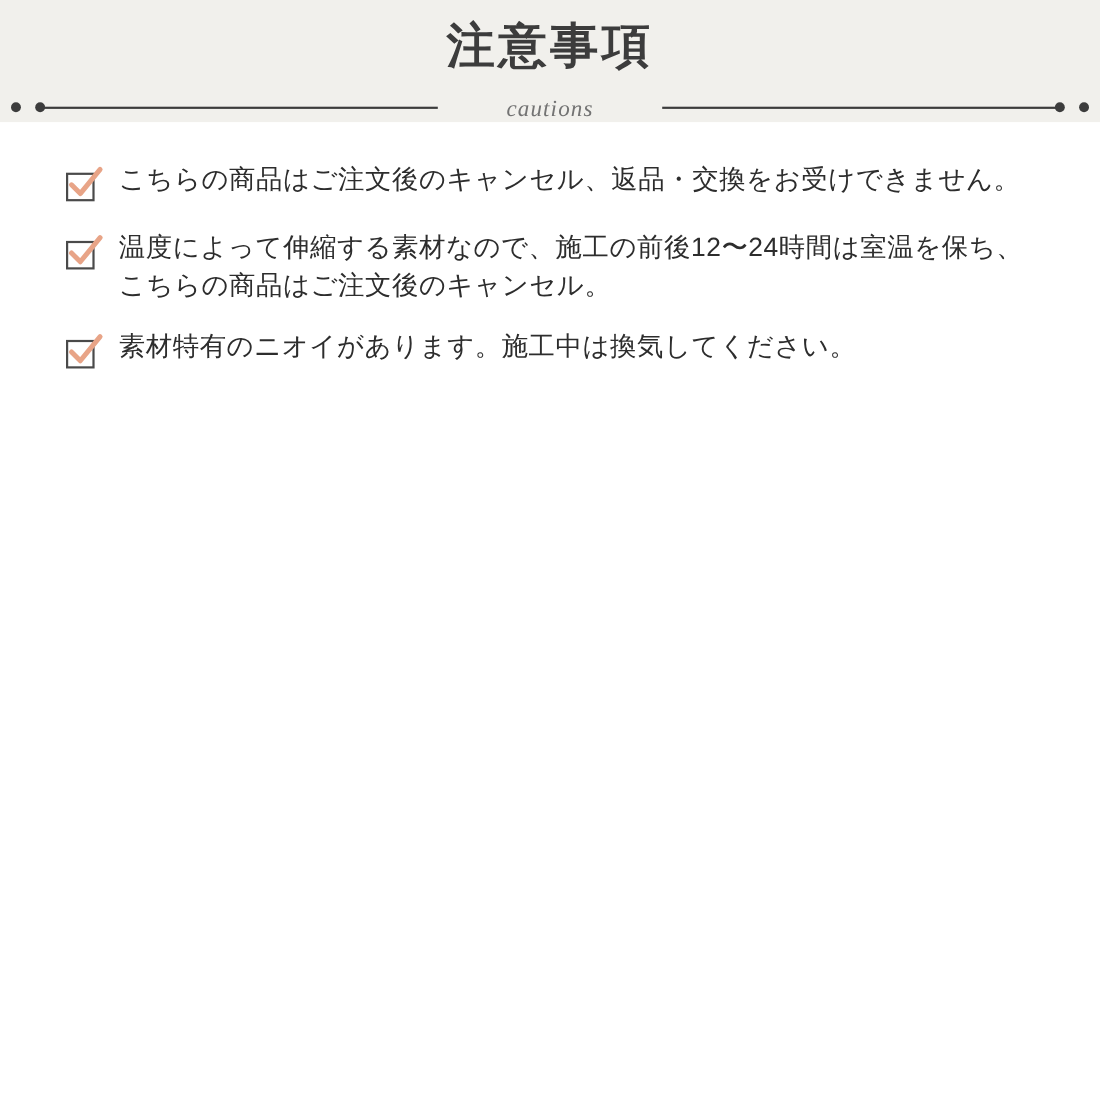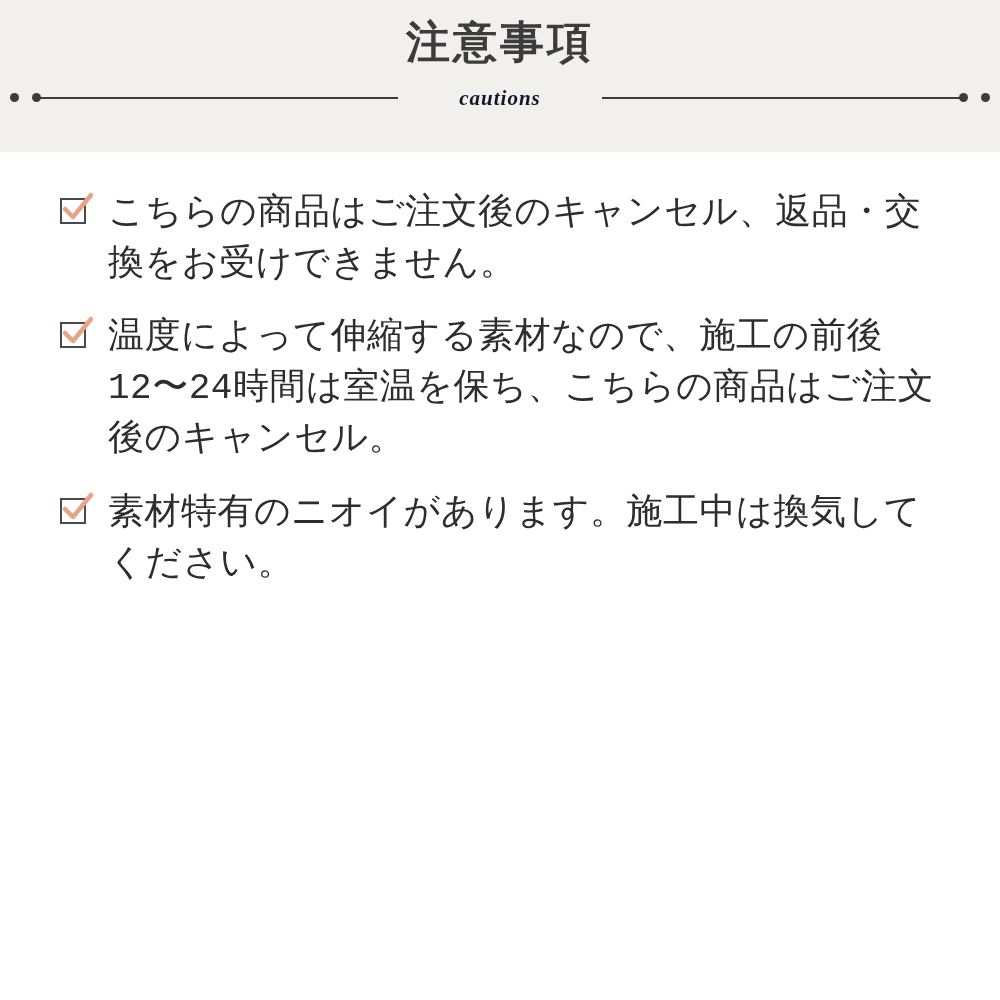--- a/index.html
+++ b/index.html
@@ -18,21 +18,21 @@
     position: relative;
     width: 1000px;
     height: 1000px;
     background: #ffffff;
     box-sizing: border-box;
   }
 
   
   .header {
     position: relative;
-    height: 152px;
+    height: 111px;
     background: #f1f0ec;
     width: 100%;
     box-sizing: border-box;
   }
 
   .header-title {
     position: absolute;
     top: 20px;
     left: 0;
     right: 0;
@@ -76,24 +76,23 @@
 
   .rule-sub {
     position: absolute;
     top: 0;
     left: 0;
     right: 0;
     text-align: center;
     font-family: "Liberation Serif", serif;
     font-style: italic;
     font-size: 21px;
-    color: #0f172a;
+    color: #737373;
     letter-spacing: 1px;
     line-height: 24px;
-    font-weight: bold;
   }
 
   
   .list {
     padding: 36px 42px 0 60px;
     box-sizing: border-box;
   }
 
   .item {
     display: flex;
@@ -123,25 +122,25 @@
   .check svg {
     position: absolute;
     left: 1px;
     top: -6px;
     width: 34px;
     height: 34px;
     overflow: visible;
   }
 
   .item-text {
-    font-size: 36px;
+    font-size: 24px;
     line-height: 1.42;
     color: #2d2d2d;
     letter-spacing: 0.5px;
-    font-family: Liberation Mono, monospace;
+    font-family: Liberation Sans, sans-serif;
     max-width: 845px;
   }
 </style>
 </head>
 <body>
 
 <div class="page">
 
   <div class="header">
     <div class="header-title">注意事項</div>

